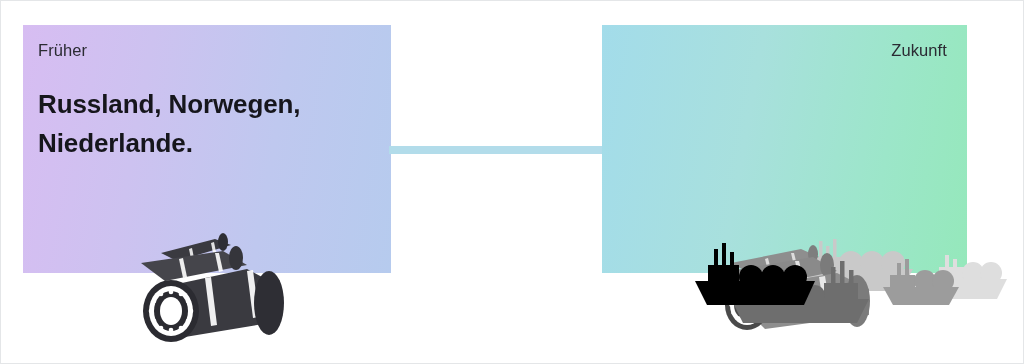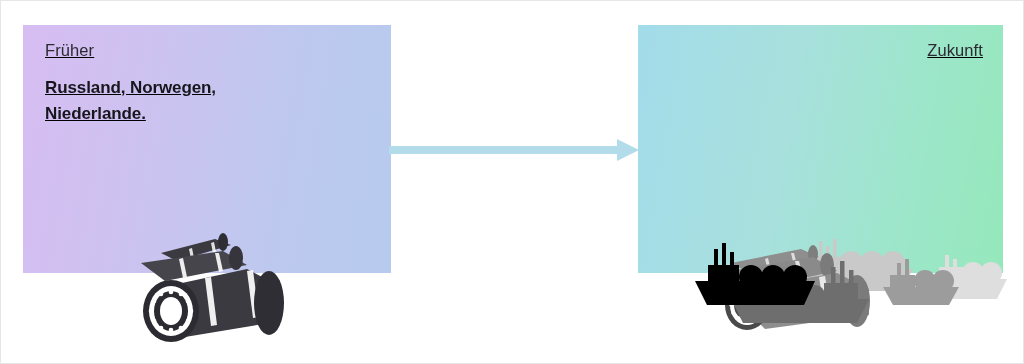--- a/index.html
+++ b/index.html
@@ -18,49 +18,48 @@
     background: #ffffff;
     border: 1px solid #e4e6e8;
     overflow: hidden;
   }
 
   
   .panel {
     position: absolute;
     top: 24px;
     height: 248px;
-    padding: 16px 20px 0 22px;
-    text-decoration: underline;
+    padding: 16px 20px 0 15px;
   }
 
   #panel-past {
     left: 22px;
     width: 368px;
     background: linear-gradient(100deg, #d7bdf2 0%, #cdc2f0 32%, #bfc8ef 66%, #b6cbee 100%);
     text-align: left;
   }
 
   #panel-future {
-    left: 637px;
+    left: 601px;
     width: 365px;
     background: linear-gradient(100deg, #a3dcea 0%, #a8e0dd 40%, #9ce6c9 75%, #95e8bb 100%);
     text-align: right;
   }
 
   .panel-label {
     font-size: 16.5px;
     font-weight: 400;
     color: #2b2b33;
     letter-spacing: 0.1px;
     line-height: 1.2;
   }
 
   .panel-body {
-    margin-top: 14px;
-    font-size: 17px;
+    margin-top: 24px;
+    font-size: 26px;
     font-weight: 700;
     color: #16161c;
     line-height: 1.52;
     letter-spacing: -0.1px;
     white-space: pre-line;
   }
 
   
   #arrow {
     position: absolute;

